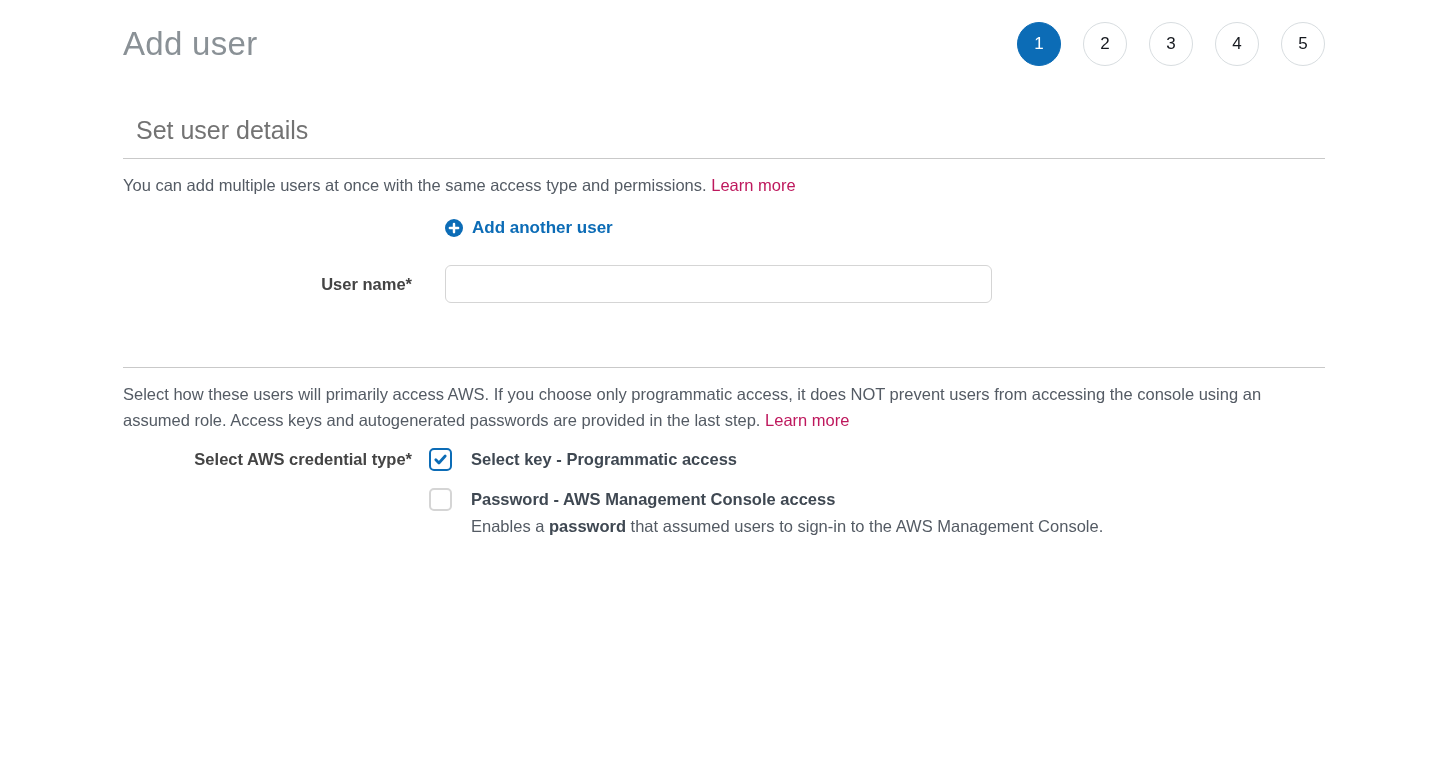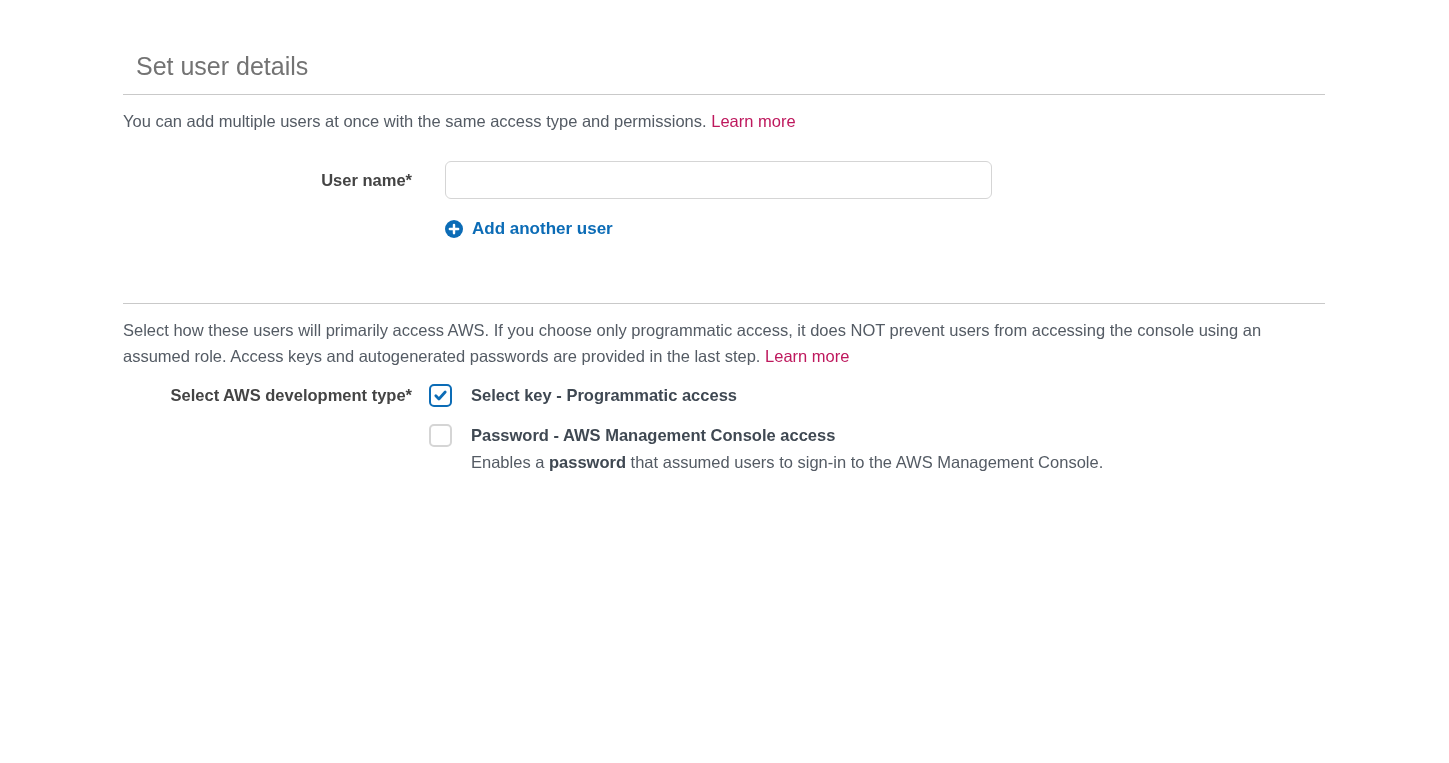--- a/index.html
+++ b/index.html
@@ -65,55 +65,75 @@
   .option-text { margin-left: 19px; }
   .option-title { font-weight: bold; font-size: 16.5px; color: #3f4852; line-height: 23px; }
   .option-desc { font-size: 16.5px; line-height: 27px; color: #545b64; max-width: 690px; margin-top: 2px; }
   .option-desc b { color: #3f4852; }
 </style>
 </head>
 <body>
 
 <div class="page">
 
+  <header class="page-header">
+    <h1 class="page-title">Add user</h1>
+    <div class="steps">
+      <div class="step active">
+          <span>1</span>
+        </div>
+      <div class="step">
+          <span>2</span>
+        </div>
+      <div class="step">
+          <span>3</span>
+        </div>
+      <div class="step">
+          <span>4</span>
+        </div>
+      <div class="step">
+          <span>5</span>
+        </div>
+    </div>
+  </header>
 
   <section class="sec-user-details">
     <h2>Set user details</h2>
     <hr class="section-divider">
     <p class="intro">
       <span>You can add multiple users at once with the same access type and permissions.</span>
       <a class="link" href="#">Learn more</a>
     </p>
-    <div class="form-row">
-      <label class="label-col">User name*</label>
-      <input class="text-input" type="text" value="" style="">
-    </div>
     <div class="form-row add-row">
       <div class="label-col"></div>
       <button class="add-user-btn">
         <span class="plus-icon">
           <svg viewBox="0 0 20 20" aria-hidden="true">
             <circle cx="10" cy="10" r="10" fill="#0c6cb6"></circle>
             <path d="M10 5.4v9.2M5.4 10h9.2" stroke="#ffffff" stroke-width="2.7" stroke-linecap="round"></path>
           </svg>
         </span>
         <span>Add another user</span>
       </button>
     </div>
+    <div class="form-row">
+      <label class="label-col">User name*</label>
+      <input class="text-input" type="text" value="" style="">
+    </div>
   </section>
 
   <section class="sec-access-type">
     <hr class="section-divider">
     <p class="intro">
       <span>Select how these users will primarily access AWS. If you choose only programmatic access, it does NOT prevent users from accessing the console using an assumed role. Access keys and autogenerated passwords are provided in the last step.</span>
       <a class="link" href="#">Learn more</a>
     </p>
 
     <div class="form-row options-row">
-      <label class="label-col">Select AWS development type*</label>
+      <label class="label-col">Select AWS credential type*</label>
       <div class="options">
 
         <div class="option">
           <span class="checkbox checked">
             <svg viewBox="0 0 24 24" aria-hidden="true">
               <path d="M4.5 12.5l5 5L19.5 6.5" fill="none" stroke="#0c6cb6" stroke-width="4.5" stroke-linecap="round" stroke-linejoin="round"></path>
             </svg>
           </span>
           <div class="option-text">
             <div class="option-title">Select key - Programmatic access</div>

